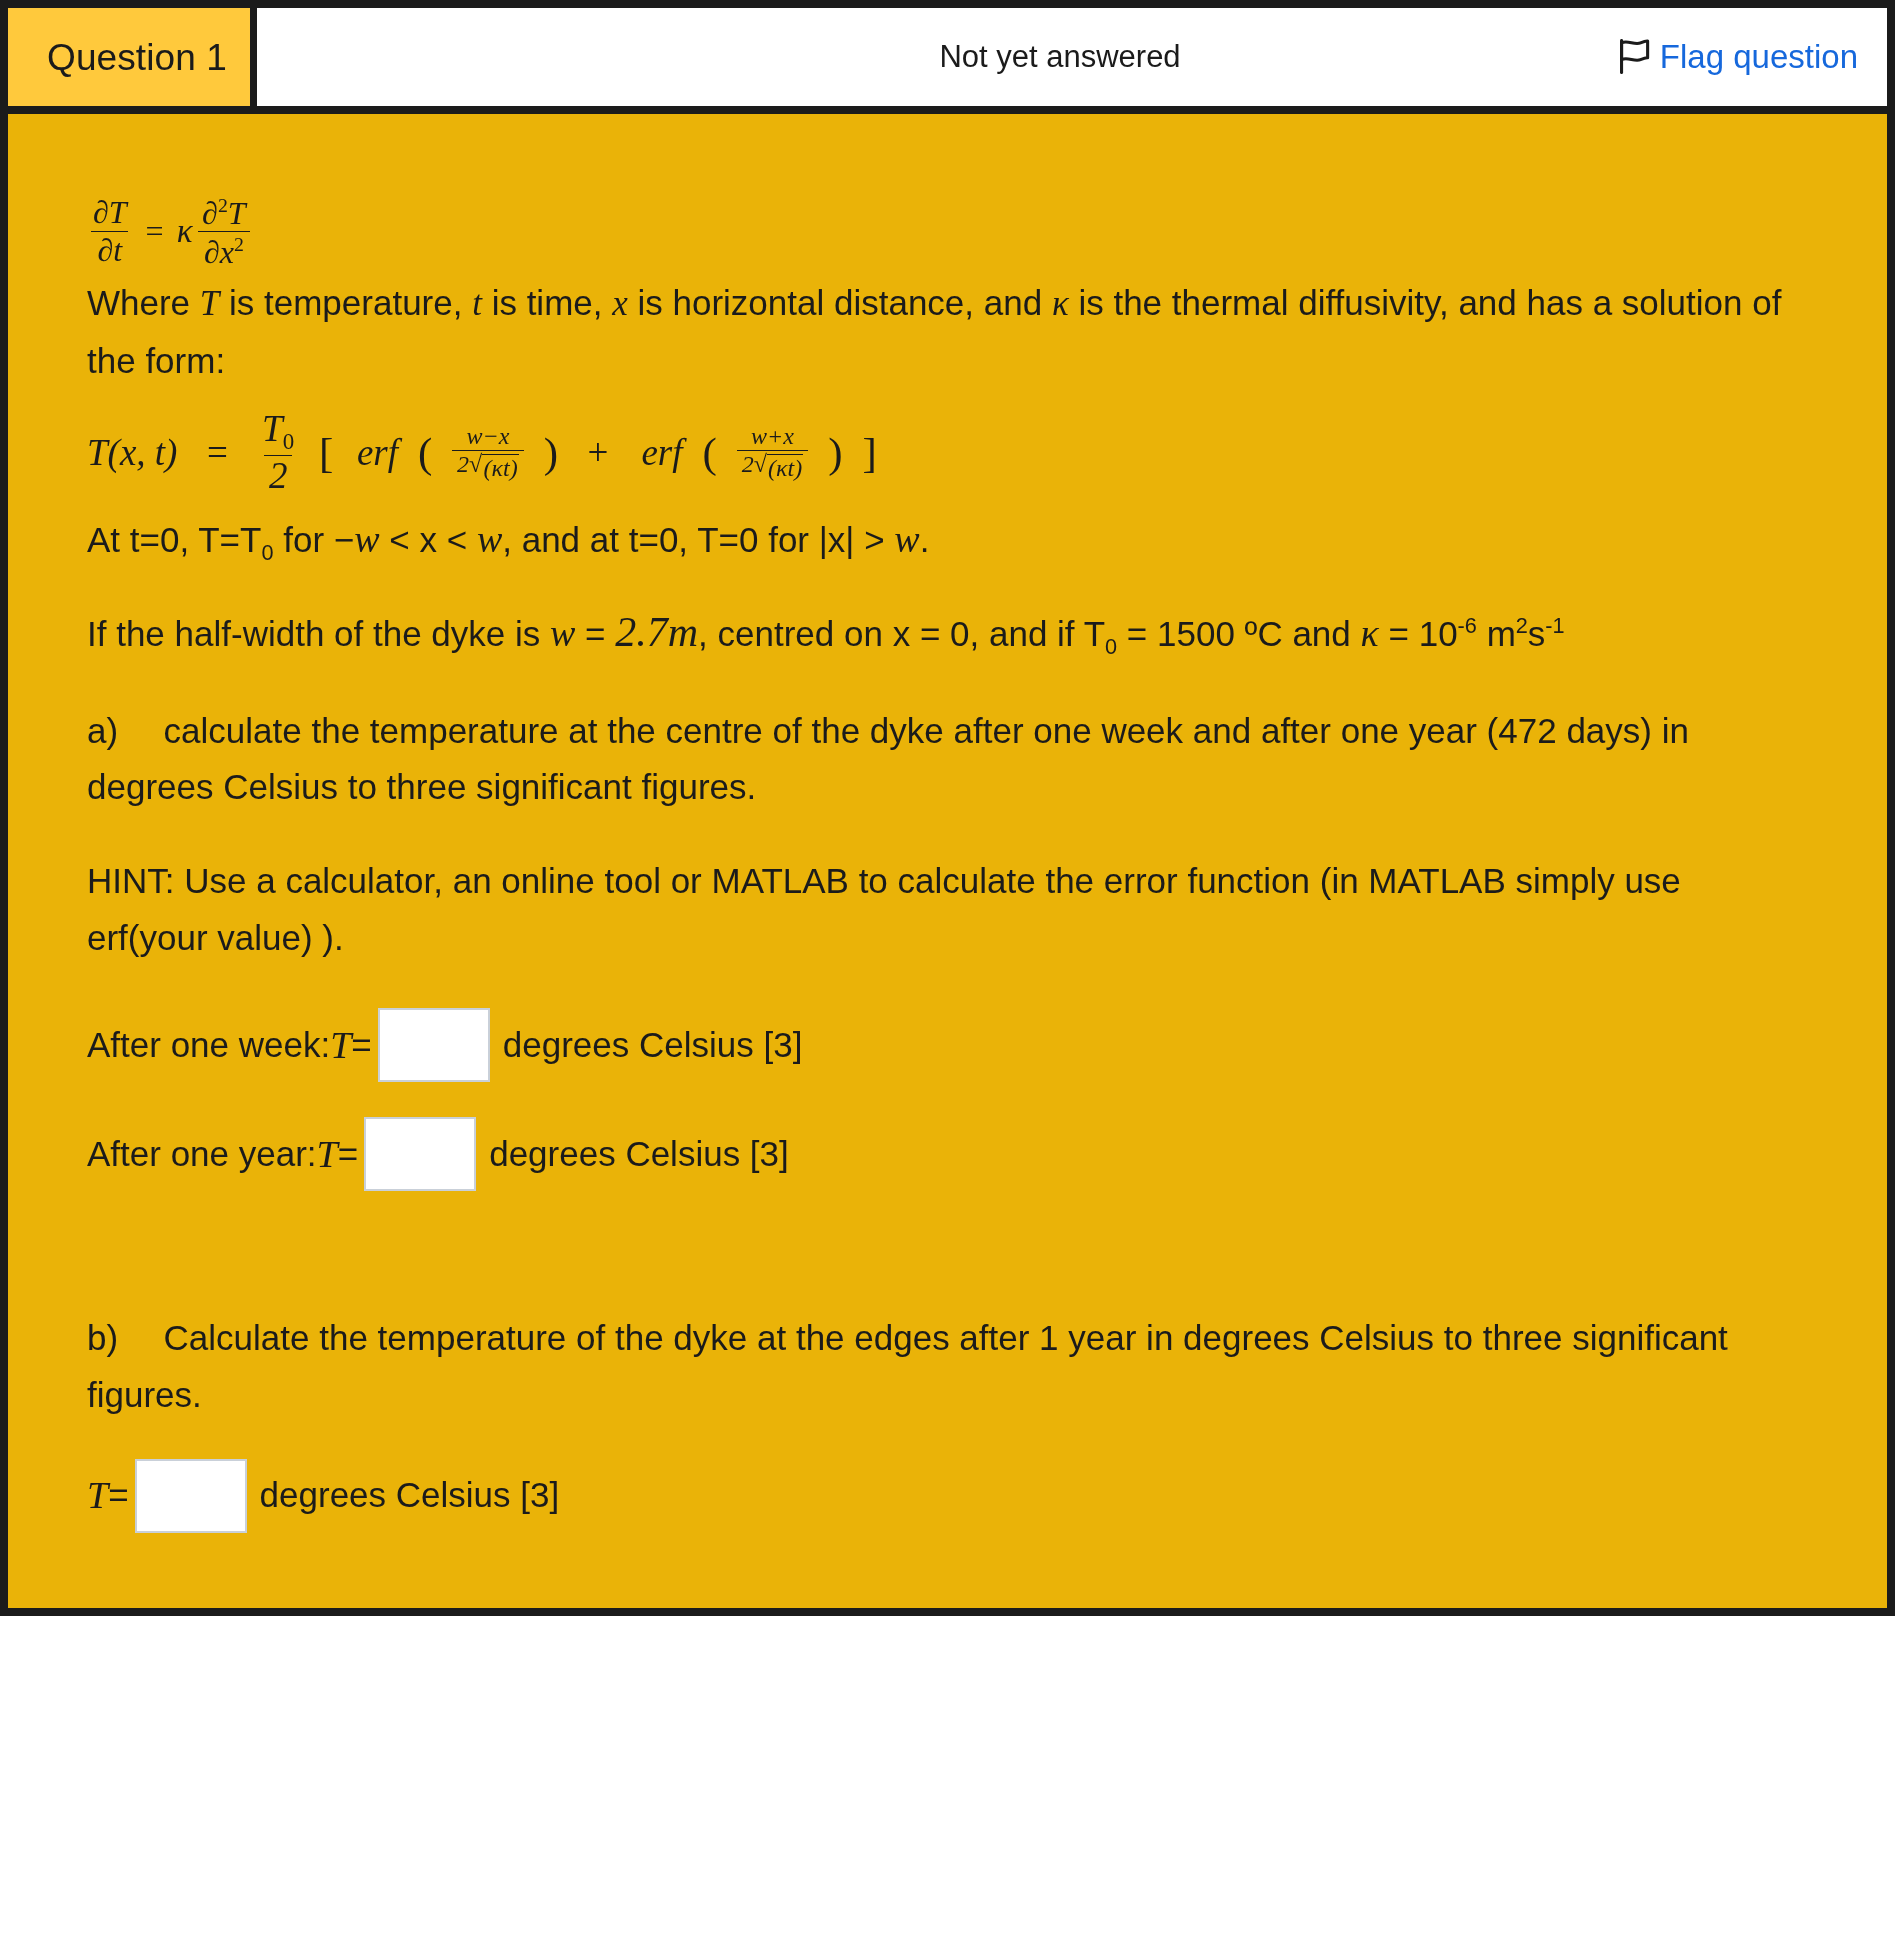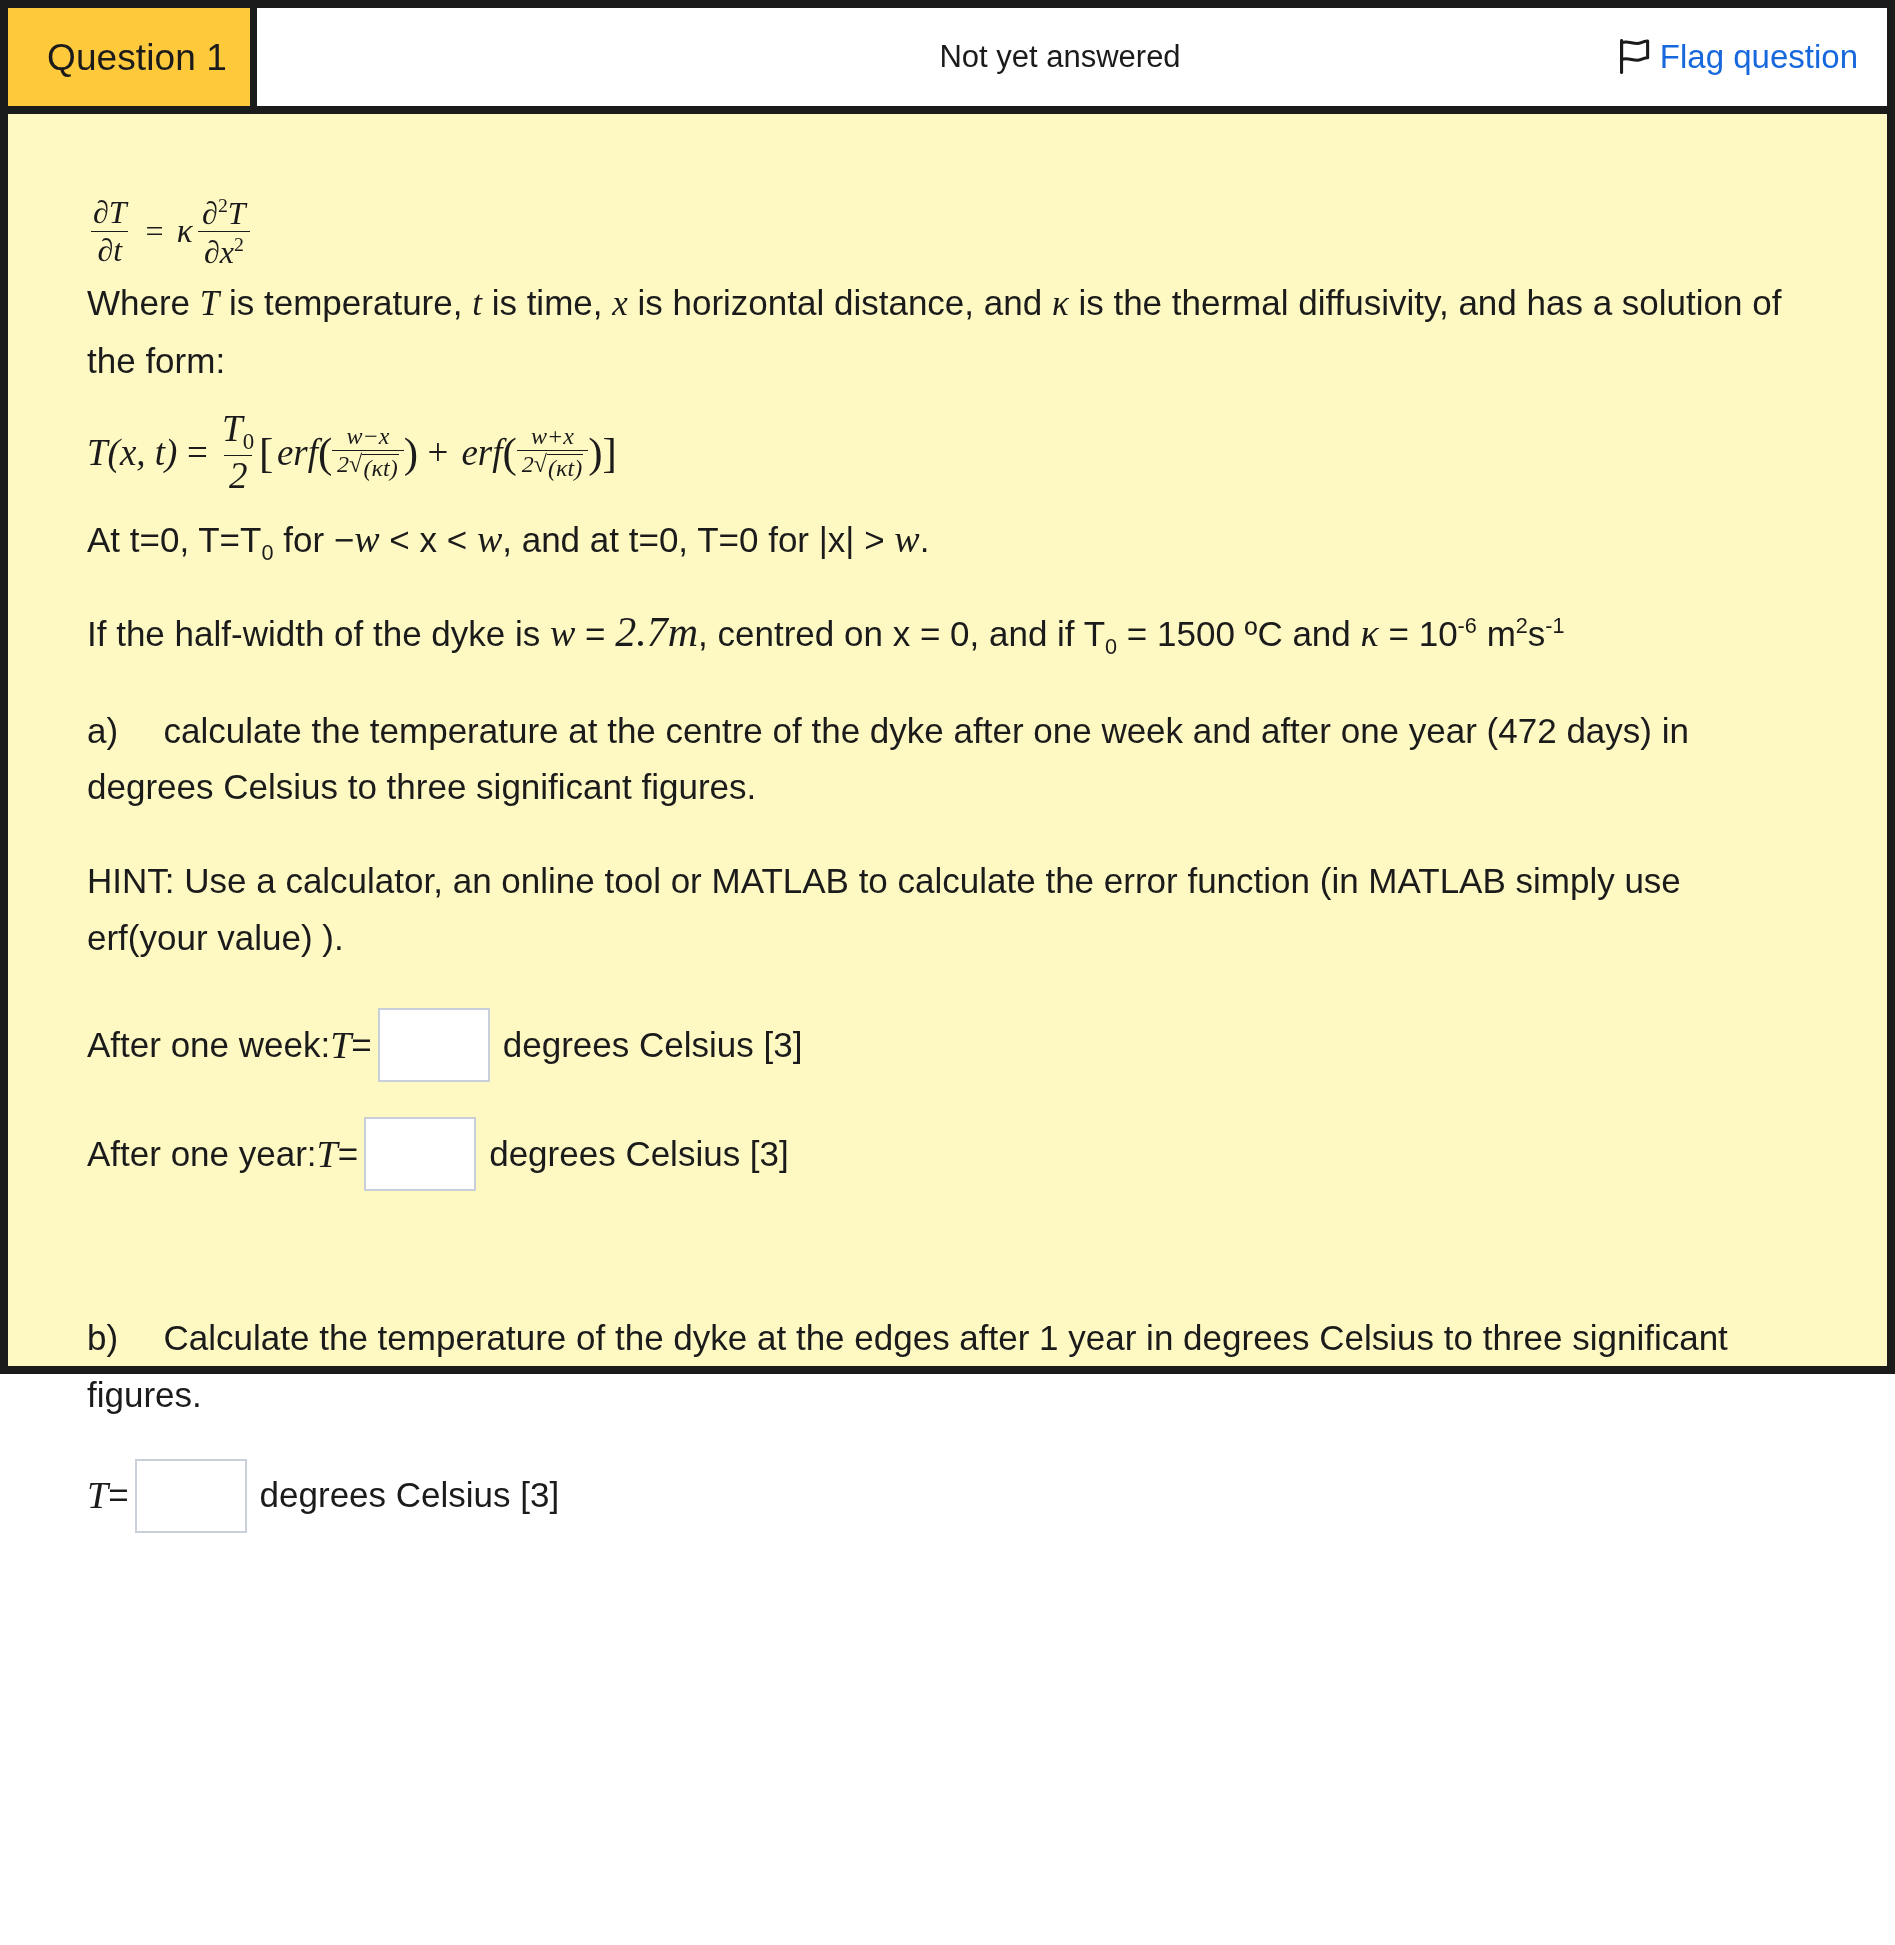--- a/index.html
+++ b/index.html
@@ -14,23 +14,23 @@
     font-family: "Liberation Sans", sans-serif;
     color: #1b1b1b;
     overflow: hidden;
   }
 
   
   .page-frame {
     position: absolute;
     left: 0; top: 0;
     width: 1895px;
-    height: 1374px;
+    height: 1616px;
     border: 8.4px solid #1b1b1b;
-    background: #fef9c3;
+    background: #eab308;
   }
 
   
   .q-header {
     position: relative;
     height: 106px;
     border-bottom: 8.4px solid #1b1b1b;
     background: #ffffff;
     display: flex;
     align-items: stretch;
@@ -124,20 +124,21 @@
 
   
   .eq-sol {
     font-size: 37px;
     display: flex;
     align-items: center;
     margin: 15.5px 0 13px 0;
     font-family: "Liberation Serif", serif;
     font-style: italic;
     white-space: nowrap;
+    gap: 20px;
   }
   .eq-sol .opsign { font-style: normal; margin: 0 9.5px; }
   .eq-sol .brk { font-style: normal; font-size: 43px; }
   .eq-sol .erf { font-style: italic; margin-left: 3.6px; }
   .eq-sol .paren { font-style: normal; font-size: 43px; }
   .frac-sm { font-size: 24px; }
   .frac-sm .num { padding: 0 4.8px 1.2px 4.8px; }
   .frac-sm .den { padding: 1.2px 4.8px 0 4.8px; border-top: 1.8px solid #1b1b1b; }
   .frac-t0 { font-size: 37px; }
   .frac-t0 .num { padding: 0 4.8px 1.2px 4.8px; }

